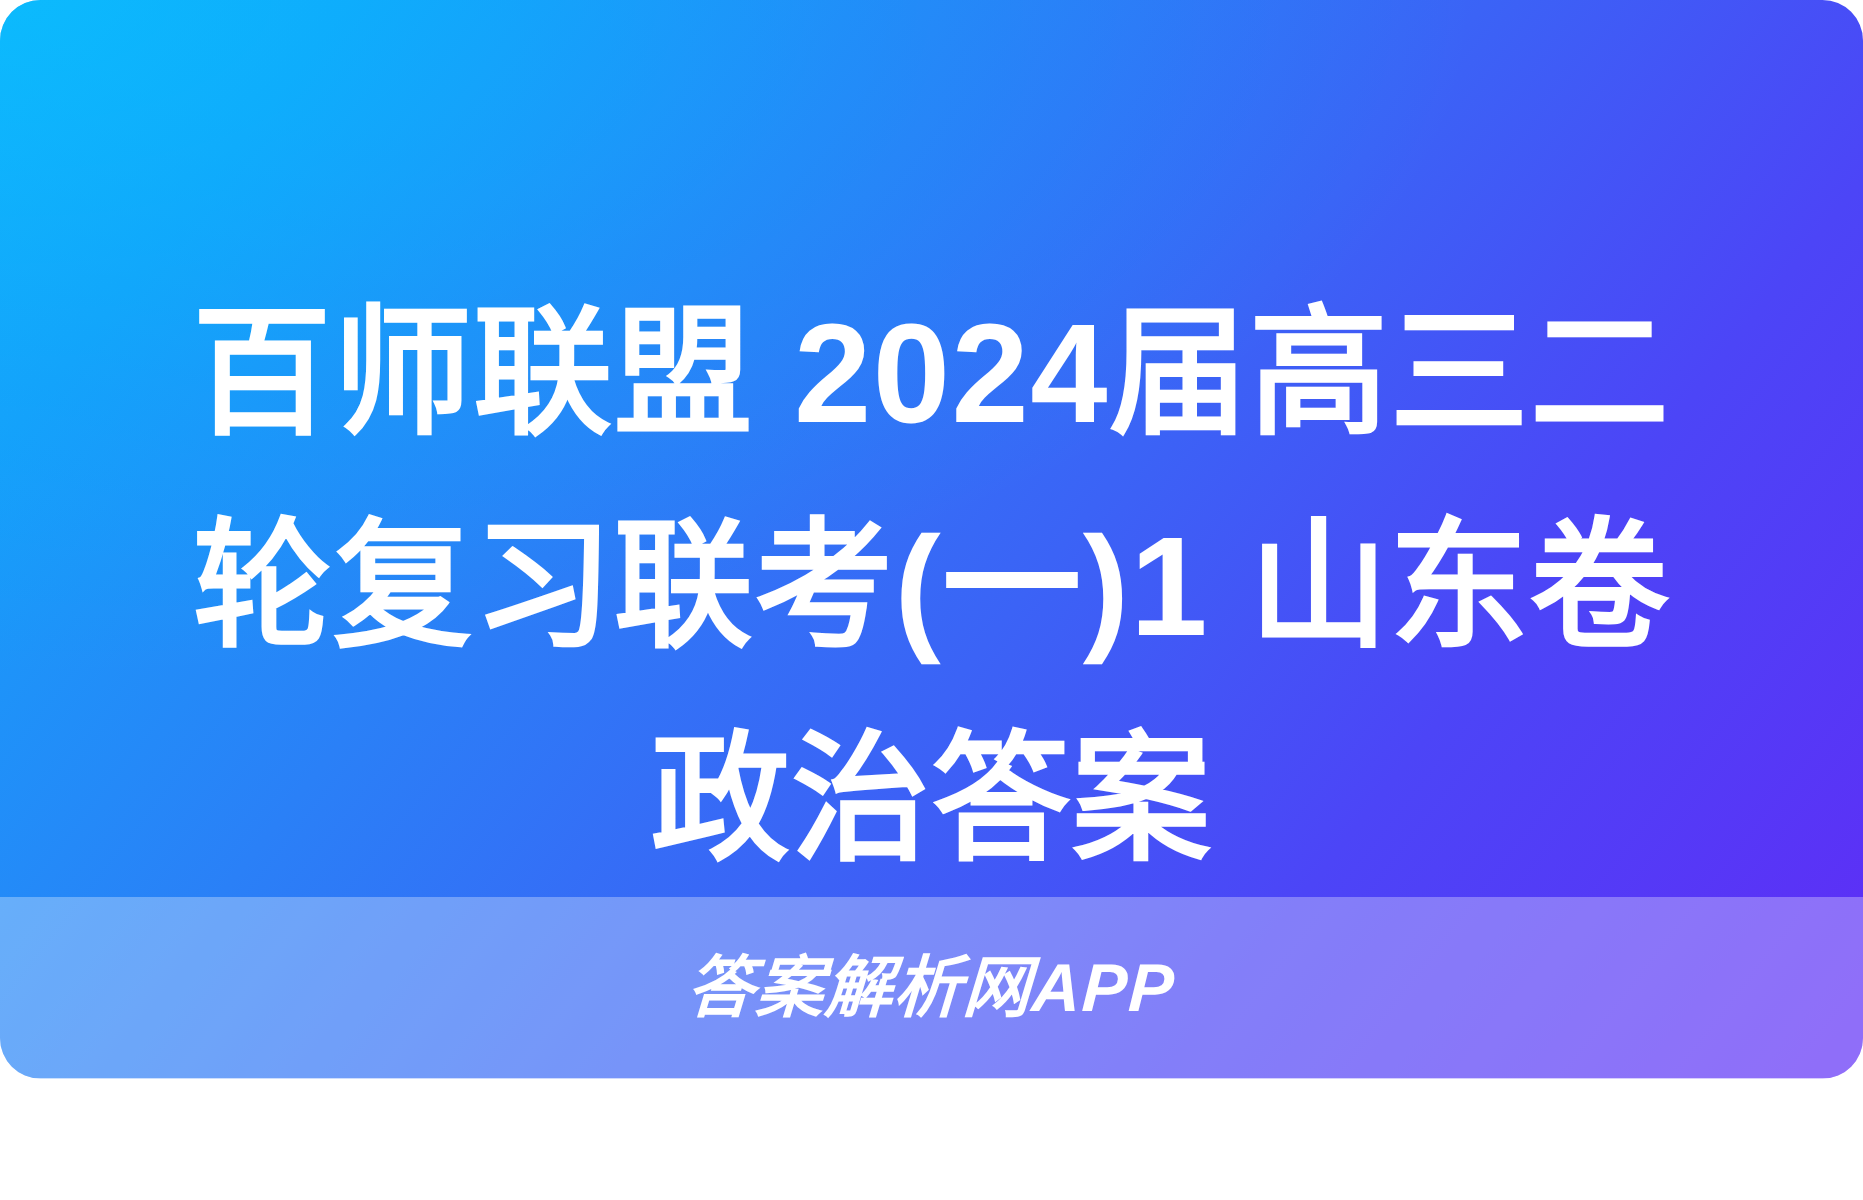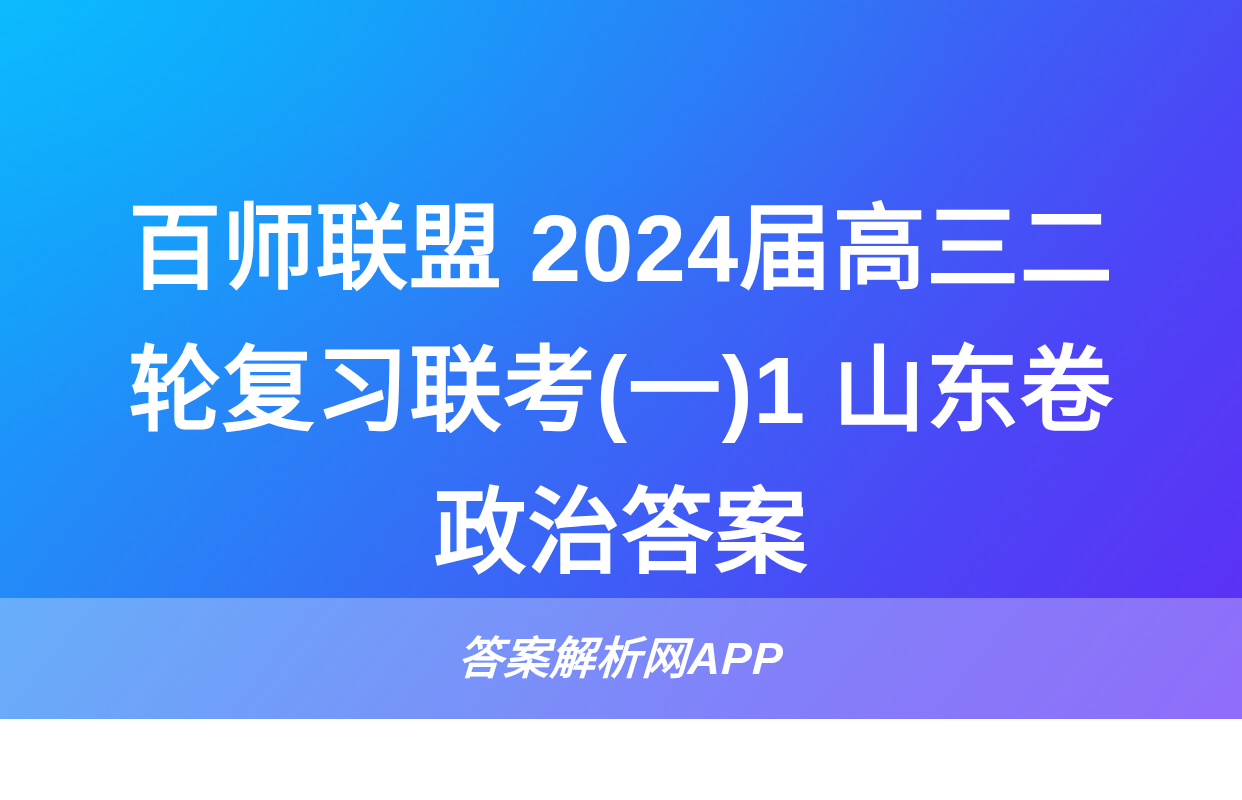--- a/index.html
+++ b/index.html
@@ -22,20 +22,21 @@
     
     background:
       linear-gradient(128deg,
         #19AAFB 0%,
         #189CFA 13%,
         #2A80F7 34%,
         #3B63F6 55%,
         #4C45F7 74%,
         #5F2CF6 100%);
     user-select: none;
+    border-radius: 27px;
   }
 
   
   #banner::before {
     content: "";
     position: absolute;
     inset: 0;
     background:
       radial-gradient(120% 95% at 0% 0%,
         rgba(0, 200, 255, 0.55) 0%,

